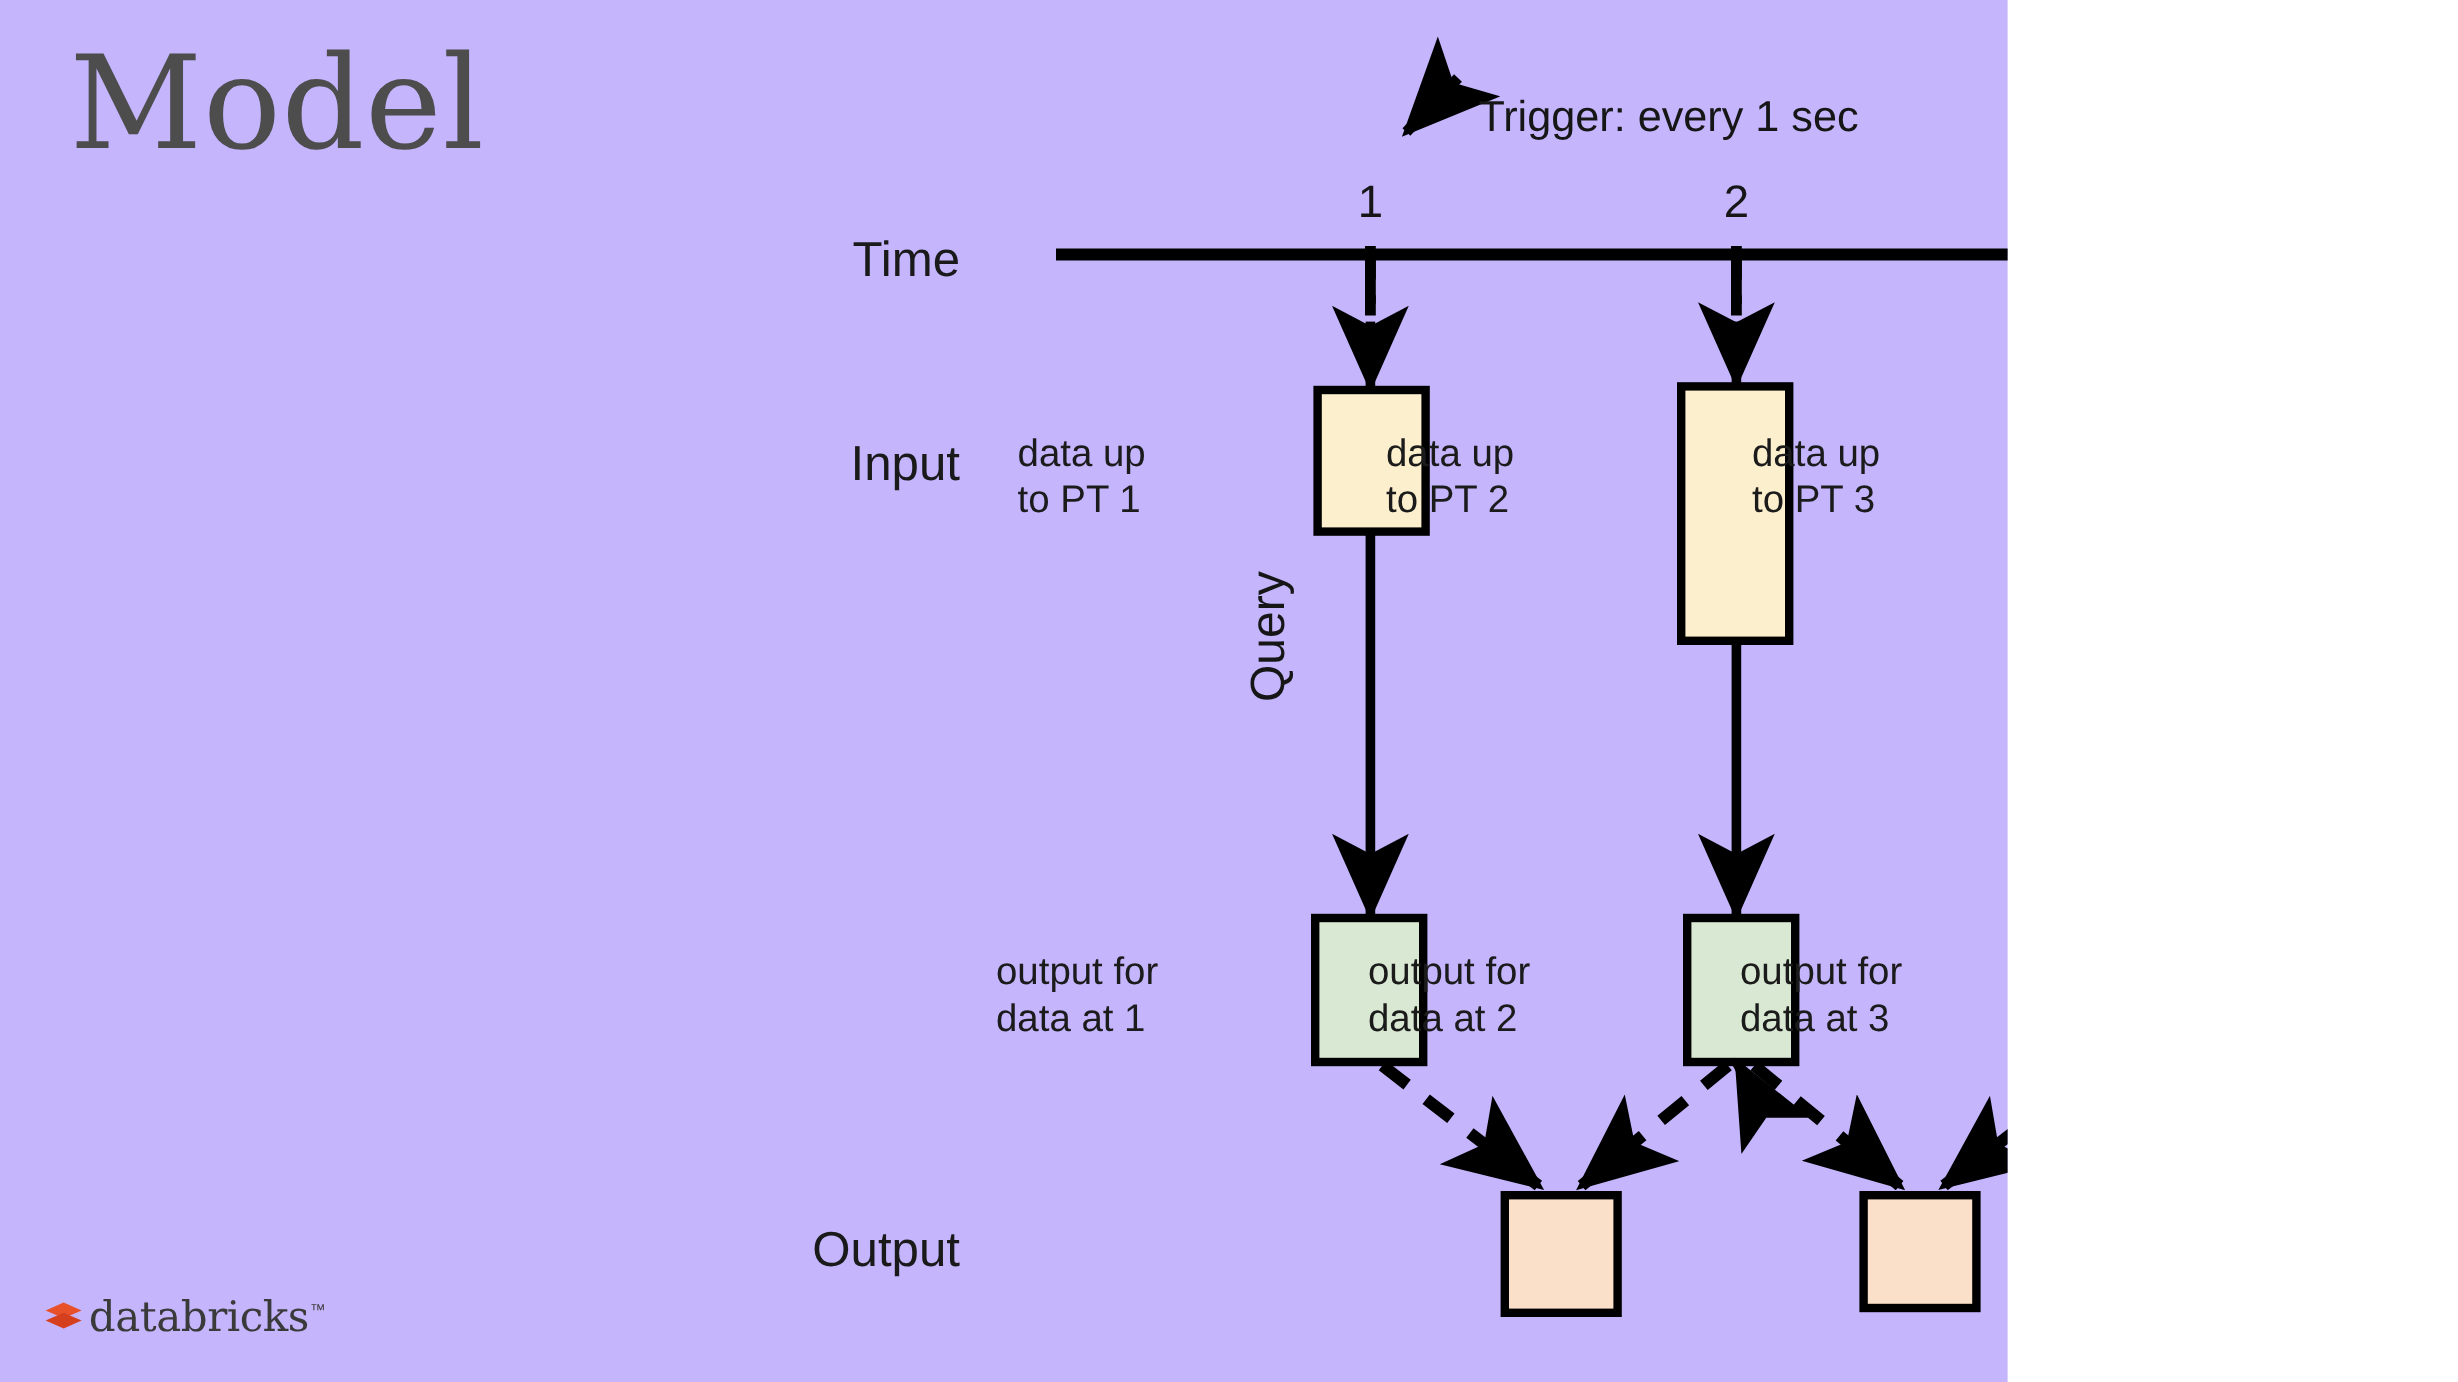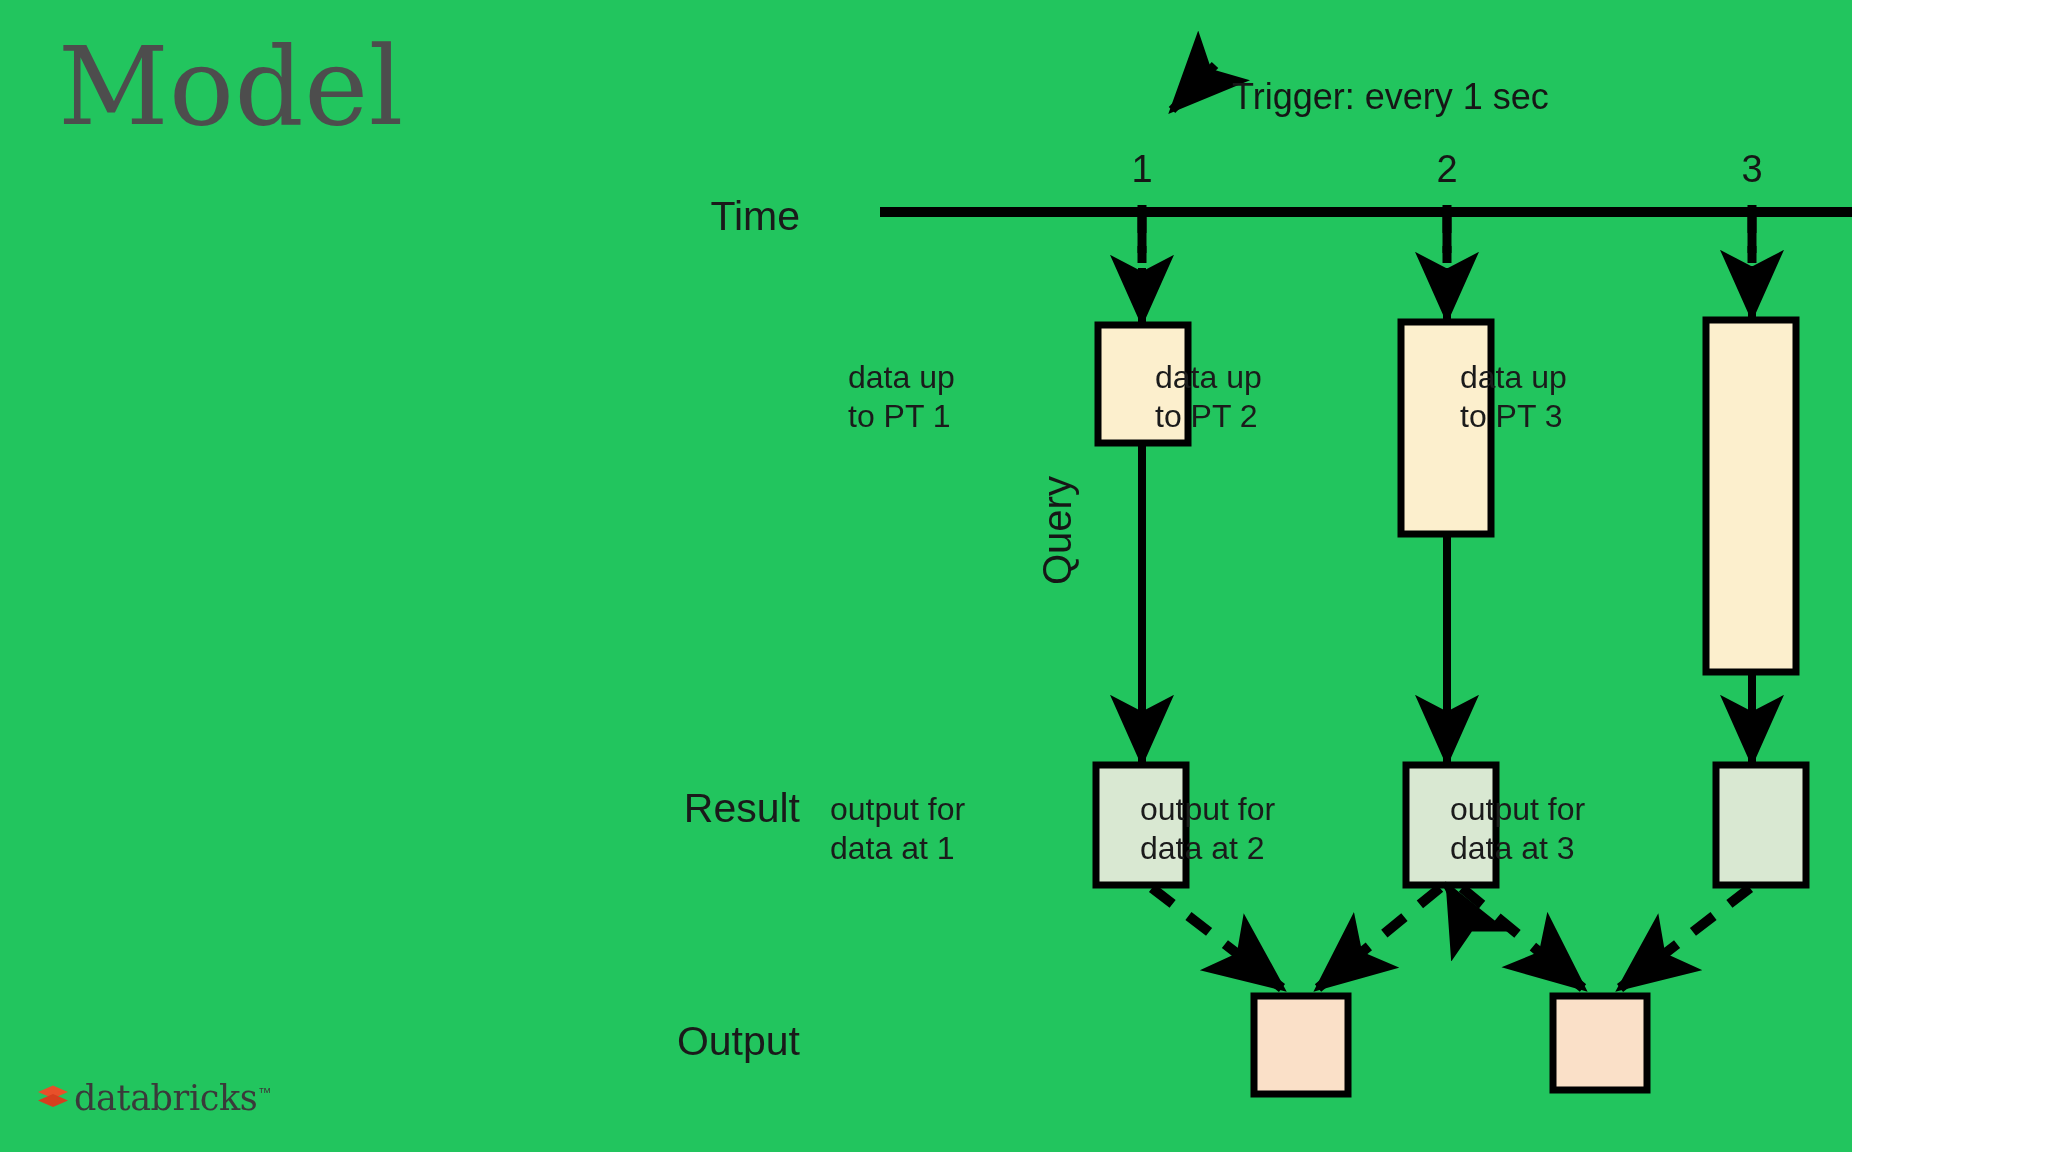--- a/index.html
+++ b/index.html
@@ -3,23 +3,23 @@
 <meta charset="utf-8">
 <title>Model</title>
 <style>
   html, body {
     margin: 0;
     padding: 0;
     background: #ffffff;
   }
   #slide {
     position: relative;
-    width: 1852px;
+    width: 1673px;
     height: 1152px;
-    background: #22c55e;
+    background: #c4b5fd;
     overflow: hidden;
     font-family: "DejaVu Sans", sans-serif;
   }
   #diagram-svg {
     position: absolute;
     left: 0;
     top: 0;
     width: 2048px;
     height: 1152px;
   }
@@ -197,21 +197,21 @@
     </g>
   </svg>
 
   <div class="txt annotation" style="left:1232px; top:44px;margin-top:32px;">Trigger: every 1 sec</div>
 
   <div class="txt tick-label" style="left:1112px; top:148px;">1</div>
   <div class="txt tick-label" style="left:1417px; top:148px;">2</div>
   <div class="txt tick-label" style="left:1722px; top:148px;">3</div>
 
   <div class="txt row-label" style="left:500px; top:193px; width:300px;">Time</div>
-  <div class="txt row-label" style="left:500px; top:785px; width:300px;">Result</div>
+  <div class="txt row-label" style="left:500px; top:363px; width:300px;">Input</div>
   <div class="txt row-label" style="left:500px; top:1018px; width:300px;">Output</div>
 
   <div class="txt box-caption" style="left:848px; top:358px; width:235px;">data up
 to PT 1</div>
   <div class="txt box-caption" style="left:1155px; top:358px; width:232px;">data up
 to PT 2</div>
   <div class="txt box-caption" style="left:1460px; top:358px; width:232px;">data up
 to PT 3</div>
 
   <div class="txt query-label" style="left:1080px; top:540px;">Query</div>

